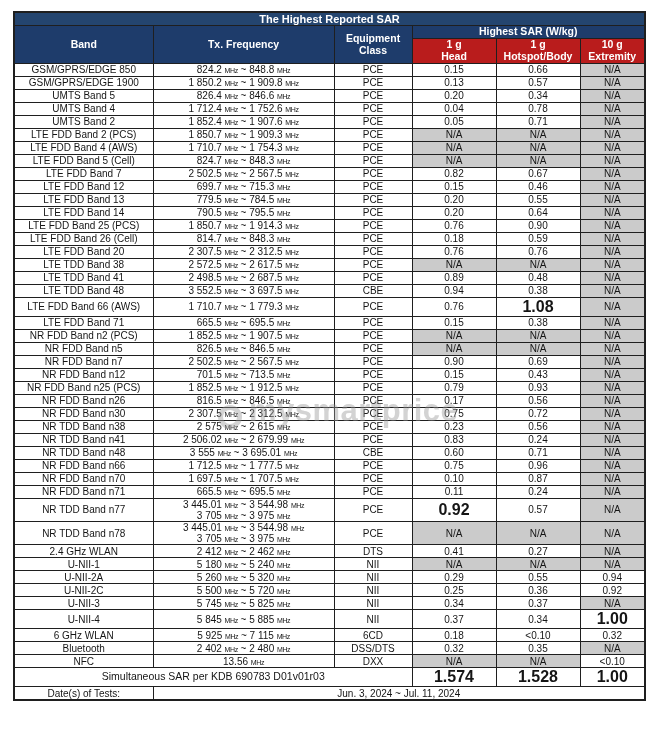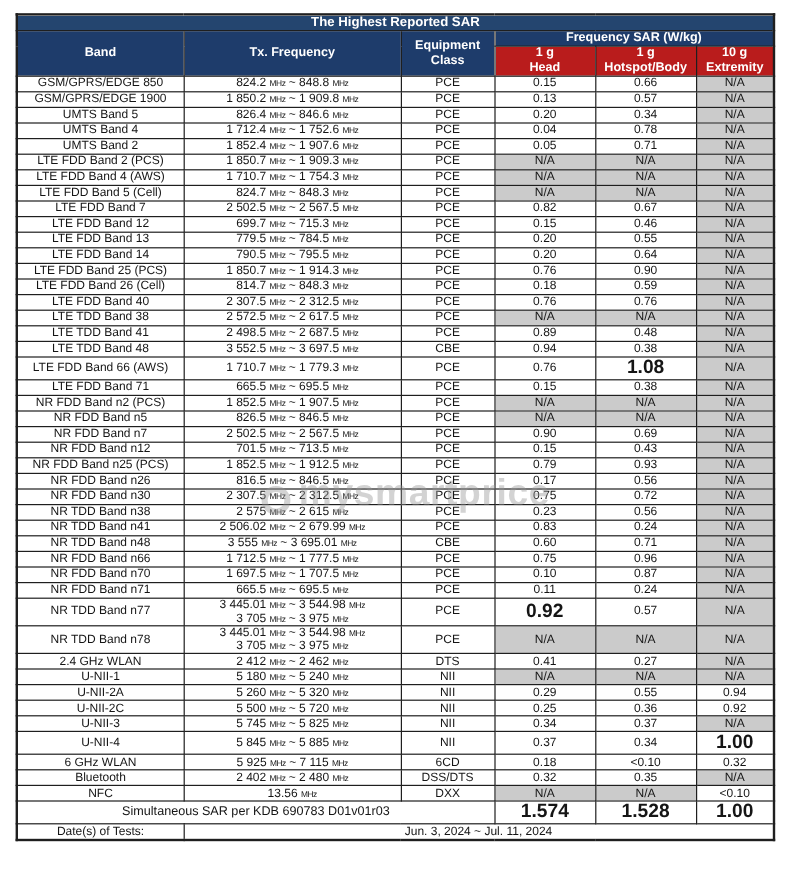--- a/index.html
+++ b/index.html
@@ -36,21 +36,21 @@
         <col style="width:65px">
     </colgroup>
     <thead>
       <tr>
         <td class="title" colspan="6">The Highest Reported SAR</td>
       </tr>
       <tr>
         <td class="hdr" rowspan="2">Band</td>
         <td class="hdr" rowspan="2">Tx. Frequency</td>
         <td class="hdr" rowspan="2"><span>Equipment</span><br><span>Class</span></td>
-        <td class="hdr-sar" colspan="3">Frequency SAR (W/kg)</td>
+        <td class="hdr-sar" colspan="3">Highest SAR (W/kg)</td>
       </tr>
       <tr>
         <td class="sub"><span>1 g</span><br><span>Head</span></td>
         <td class="sub"><span>1 g</span><br><span>Hotspot/Body</span></td>
         <td class="sub"><span>10 g</span><br><span>Extremity</span></td>
       </tr>
     </thead>
     <tbody>
         <tr>
           <td>GSM/GPRS/EDGE 850</td>
@@ -158,21 +158,21 @@
         </tr>
         <tr>
           <td>LTE FDD Band 26 (Cell)</td>
           <td>814.7 <span class="u">MHz</span> ~ 848.3 <span class="u">MHz</span></td>
           <td>PCE</td>
           <td>0.18</td>
           <td>0.59</td>
           <td class="na">N/A</td>
         </tr>
         <tr>
-          <td>LTE FDD Band 40</td>
+          <td>LTE FDD Band 20</td>
           <td>2 307.5 <span class="u">MHz</span> ~ 2 312.5 <span class="u">MHz</span></td>
           <td>PCE</td>
           <td>0.76</td>
           <td>0.76</td>
           <td class="na">N/A</td>
         </tr>
         <tr>
           <td>LTE TDD Band 38</td>
           <td>2 572.5 <span class="u">MHz</span> ~ 2 617.5 <span class="u">MHz</span></td>
           <td>PCE</td>

